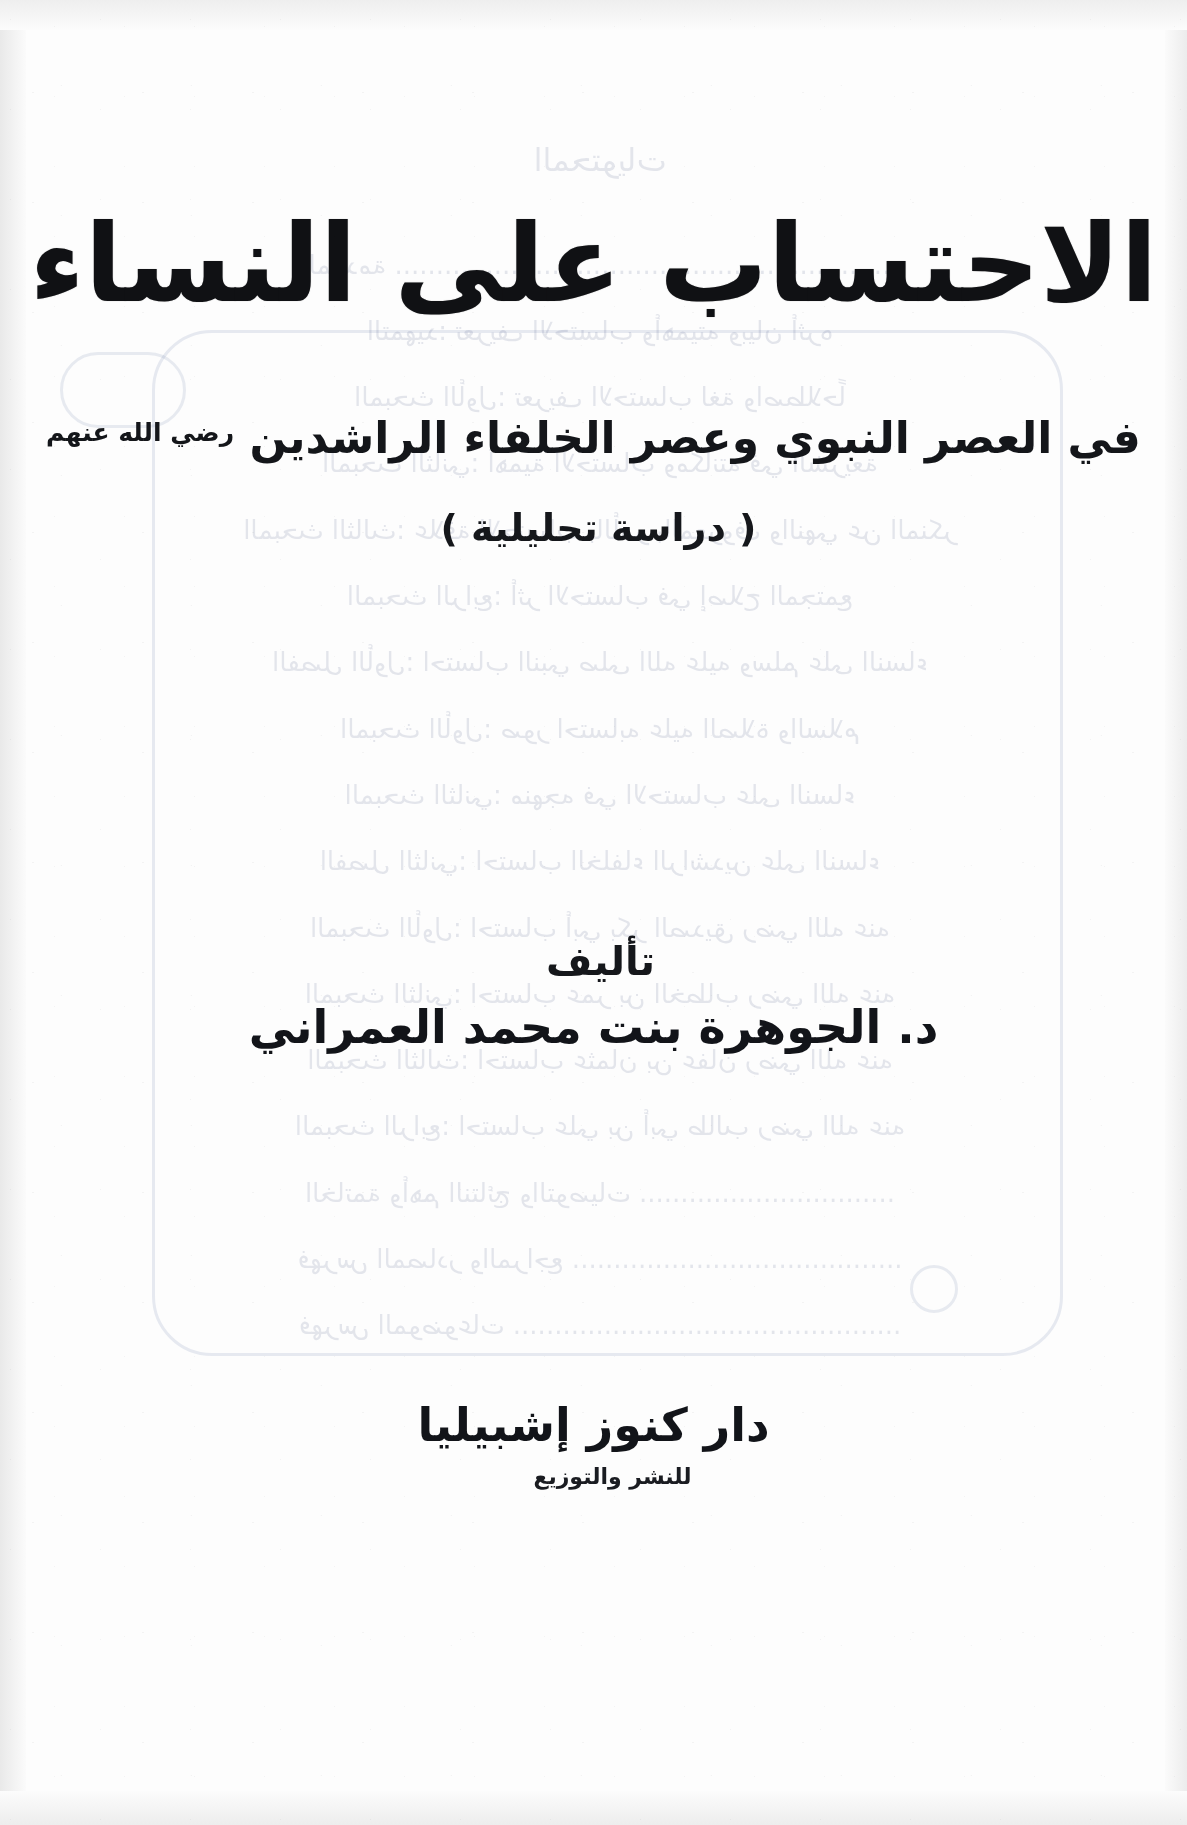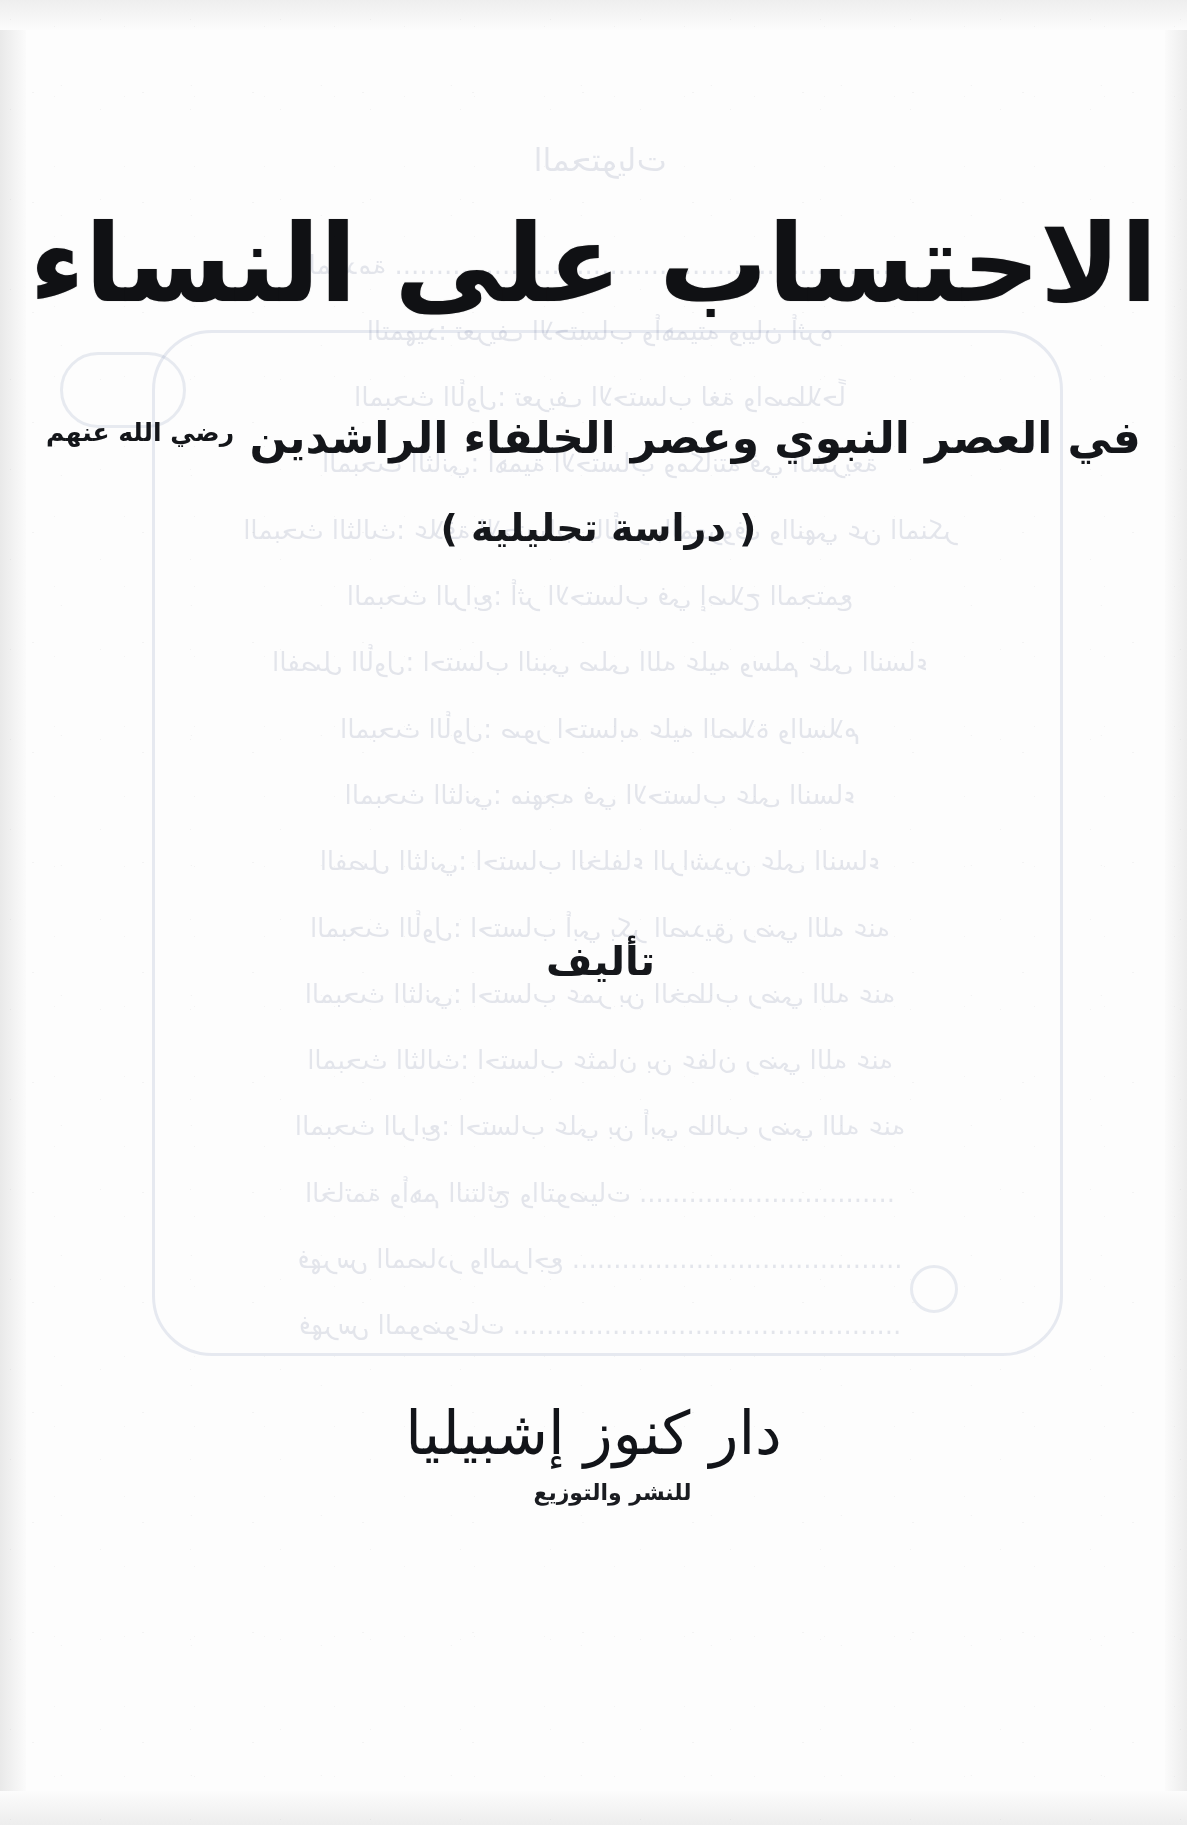--- a/index.html
+++ b/index.html
@@ -176,22 +176,22 @@
 
   
   .publisher {
     position: absolute;
     top: 1398px;
     left: 0;
     right: 0;
     text-align: center;
   }
   .publisher-name {
-    font-size: 60px;
-    font-weight: normal;
+    font-size: 46px;
+    font-weight: bold;
     color: #121419;
     letter-spacing: -1px;
     white-space: nowrap;
   }
   .publisher-sub {
     margin-top: 12px;
     font-size: 22px;
     font-weight: bold;
     color: #1a1c21;
     letter-spacing: 6px;
@@ -253,20 +253,21 @@
 
     <div class="subtitle">
       <span>في العصر النبوي وعصر الخلفاء الراشدين</span>
       <span class="honorific">رضي الله عنهم</span>
     </div>
 
     <div class="study-type">( دراسة تحليلية )</div>
 
     <div class="byline-label">تأليف</div>
 
+    <div class="author-name">د. الجوهرة بنت محمد العمراني</div>
 
     <div class="publisher">
       <div class="publisher-name">دار كنوز إشبيليا</div>
       <div class="publisher-sub">للنشر والتوزيع</div>
     </div>
 
   </div>
 
   <div class="noise"></div>
 </div>

